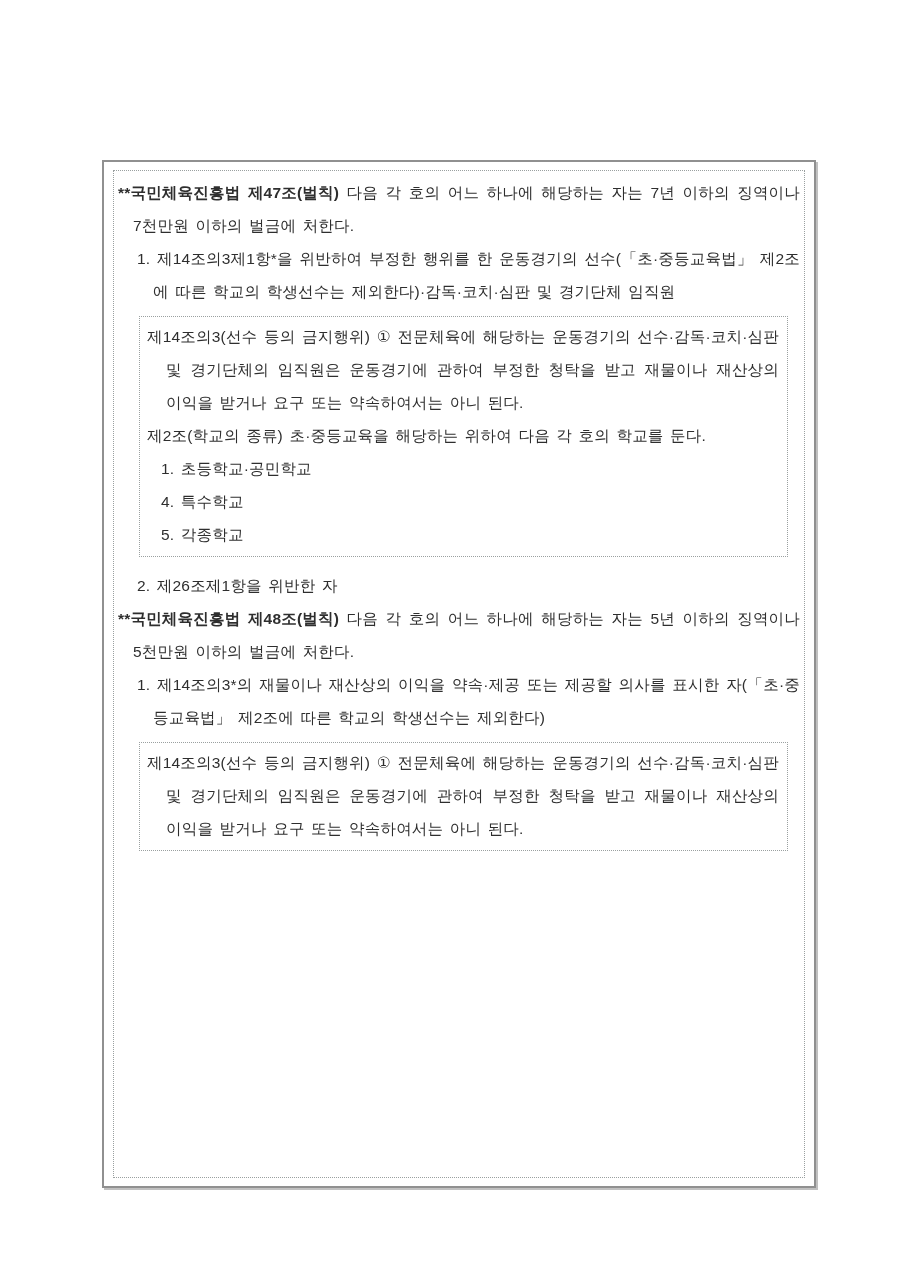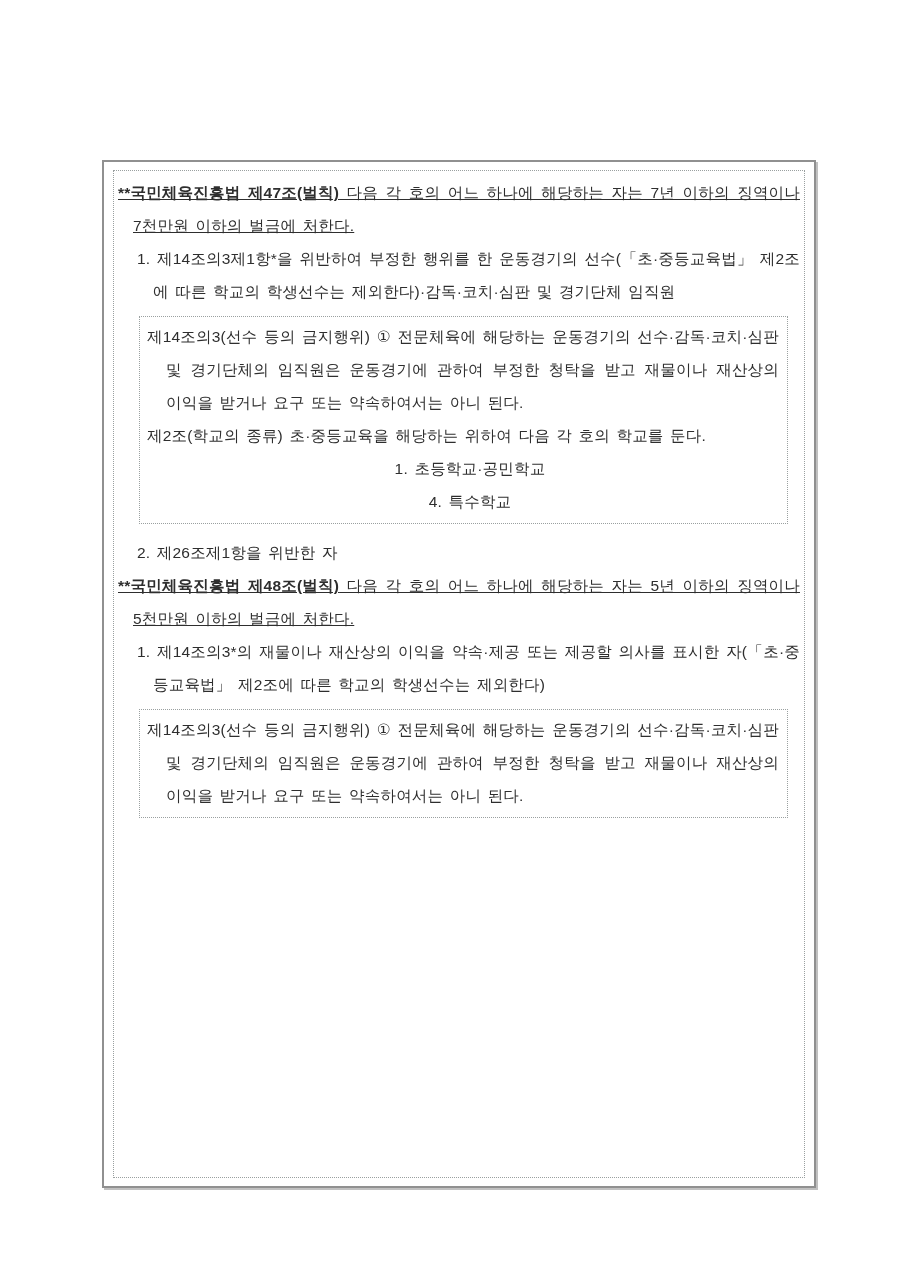--- a/index.html
+++ b/index.html
@@ -39,26 +39,26 @@
   .para {
     margin: 0;
     font-size: 15.5px;
     line-height: 33px;
     text-align: justify;
     letter-spacing: 0.2px;
     word-spacing: 2px;
   }
   .b { font-weight: 700; }
   
-  .hang-head { padding-left: 15px; text-indent: -15px; text-decoration: underline; }
+  .hang-head { padding-left: 15px; text-indent: -15px; }
   
   .hang-item { padding-left: 35px; text-indent: -16px; }
   
   .hang-ref { padding-left: 19px; text-indent: -19px; }
-  .school { padding-left: 14px; text-align: center; }
+  .school { padding-left: 14px; text-align: left; }
   .refbox {
     border: 1px dotted #9aa0a0;
     margin: 8px 12px 12px 21px;
     padding: 3px 8px 5px 7px;
   }
 </style>
 </head>
 <body>
 
 <div class="page">
@@ -66,20 +66,21 @@
 
     <p class="para hang-head"><span class="b">**국민체육진흥법 제47조(벌칙)</span><span> 다음 각 호의 어느 하나에 해당하는 자는 7년 이하의 징역이나 7천만원 이하의 벌금에 처한다.</span></p>
 
     <p class="para hang-item">1. 제14조의3제1항*을 위반하여 부정한 행위를 한 운동경기의 선수(「초·중등교육법」 제2조에 따른 학교의 학생선수는 제외한다)·감독·코치·심판 및 경기단체 임직원</p>
 
     <div class="refbox">
       <p class="para hang-ref">제14조의3(선수 등의 금지행위) ① 전문체육에 해당하는 운동경기의 선수·감독·코치·심판 및 경기단체의 임직원은 운동경기에 관하여 부정한 청탁을 받고 재물이나 재산상의 이익을 받거나 요구 또는 약속하여서는 아니 된다.</p>
       <p class="para hang-ref">제2조(학교의 종류) 초·중등교육을 해당하는 위하여 다음 각 호의 학교를 둔다.</p>
       <p class="para school">1. 초등학교·공민학교</p>
       <p class="para school">4. 특수학교</p>
+      <p class="para school">5. 각종학교</p>
     </div>
 
     <p class="para hang-item">2. 제26조제1항을 위반한 자</p>
 
 
     <p class="para hang-head"><span class="b">**국민체육진흥법 제48조(벌칙)</span><span> 다음 각 호의 어느 하나에 해당하는 자는 5년 이하의 징역이나 5천만원 이하의 벌금에 처한다.</span></p>
 
     <p class="para hang-item">1. 제14조의3*의 재물이나 재산상의 이익을 약속·제공 또는 제공할 의사를 표시한 자(「초·중등교육법」 제2조에 따른 학교의 학생선수는 제외한다)</p>
 
     <div class="refbox">

